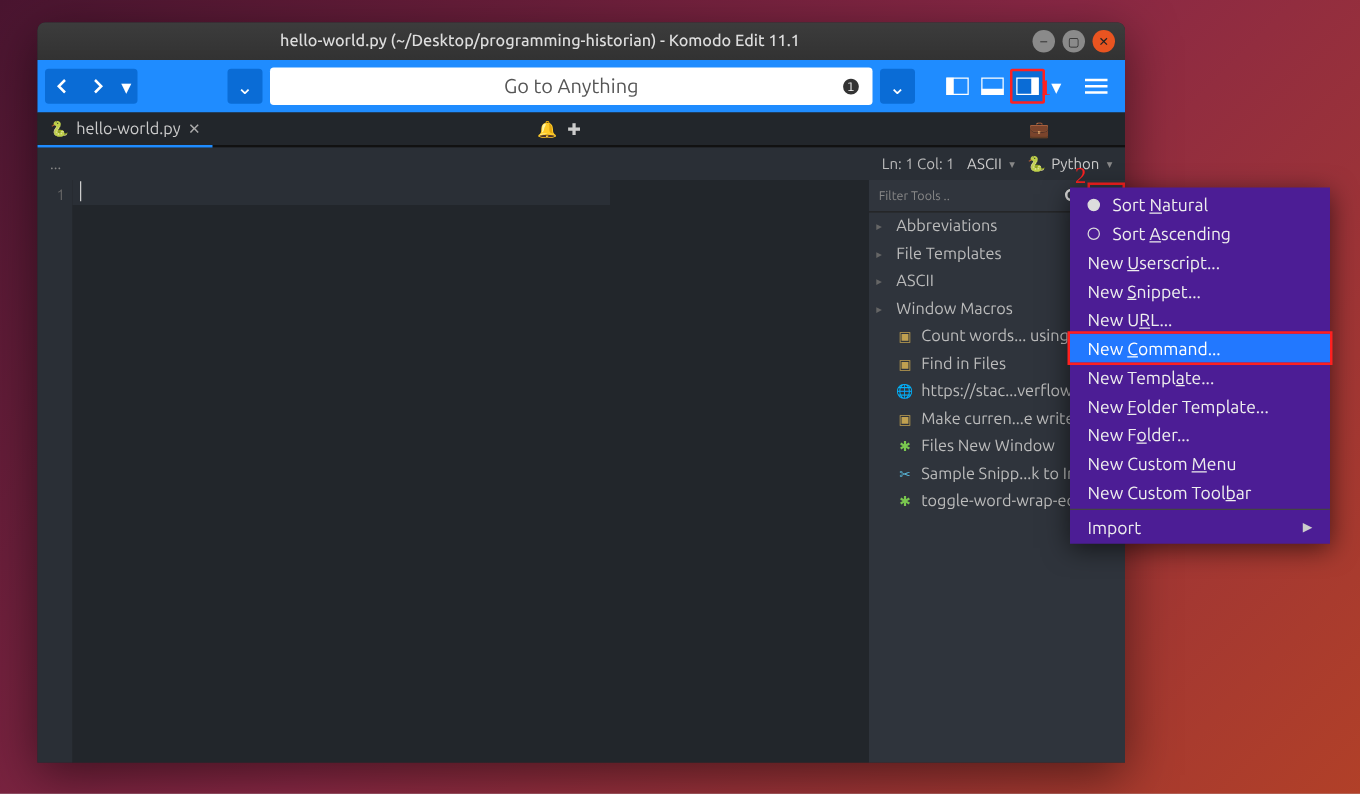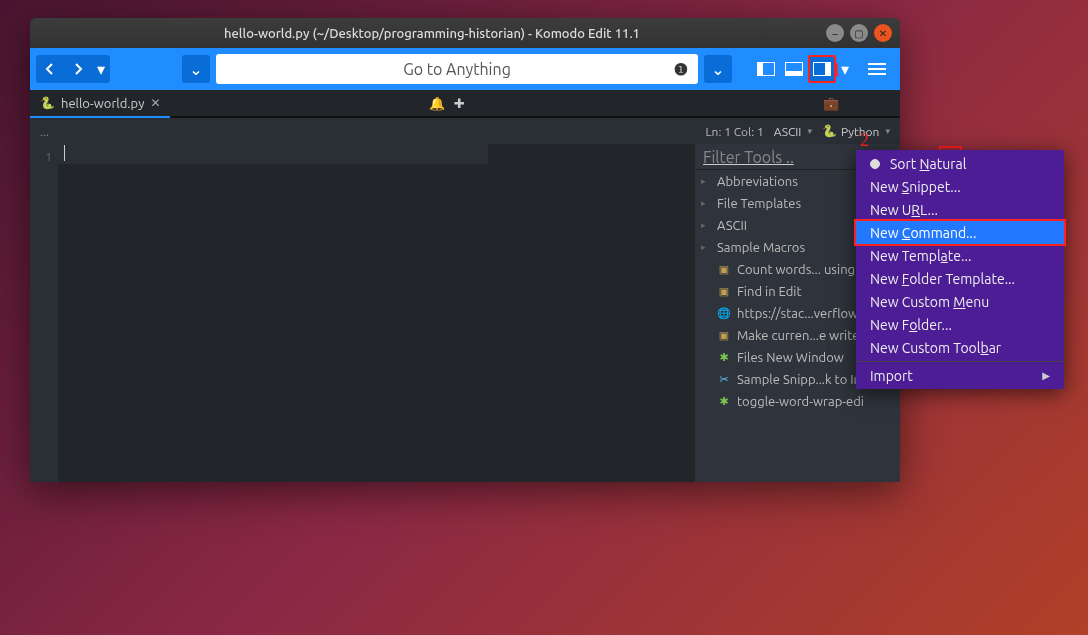--- a/index.html
+++ b/index.html
@@ -1,17 +1,17 @@
 <!DOCTYPE html>
 <html><head>
 <meta charset="utf-8">
 <style>
 * { margin: 0; padding: 0; box-sizing: border-box; font-family: "Ubuntu", "Segoe UI", sans-serif; }
 body { width: 1088px; height: 635px; background: linear-gradient(135deg, #4a1530 0%, #8a2845 50%, #b14028 100%); overflow: hidden; position: relative; }
-.window { position: absolute; left: 30px; top: 18px; width: 870px; height: 464px; background: #22262b; border-radius: 6px 6px 0 0; box-shadow: 0 10px 40px rgba(0,0,0,.5); }
+.window { position: absolute; left: 30px; top: 18px; width: 870px; height: 592px; background: #22262b; border-radius: 6px 6px 0 0; box-shadow: 0 10px 40px rgba(0,0,0,.5); }
 .titlebar { height: 30px; background: linear-gradient(#3c3c3c, #323232); display: flex; align-items: center; padding: 0 8px; border-radius: 6px 6px 0 0; }
 .title-text { flex: 1; text-align: center; color: #ddd; font-size: 13px; font-weight: 500; }
 .win-btns { display: flex; gap: 6px; }
 .win-btn { width: 18px; height: 18px; border-radius: 50%; display:flex;align-items:center;justify-content:center;font-size:10px;color:#222; }
 .toolbar { height: 42px; background: #1f8cff; display: flex; align-items: center; padding: 0 6px; gap: 6px; }
 .nav { display: flex; background: #0a6cd6; border-radius: 3px; overflow: hidden; }
 .nav-btn { width: 28px; height: 28px; display: flex; align-items: center; justify-content: center; color: #fff; cursor: pointer; }
 .drop-caret { width: 18px; }
 .spacer-btn { width: 28px; height: 28px; display:flex;align-items:center;justify-content:center; background: #0a6cd6; border-radius:3px;cursor:pointer;color:#fff; }
 .searchbar { flex: 1; height: 30px; background: #fff; border-radius: 3px; display: flex; align-items: center; padding: 0 10px; color: #555; font-size: 16px; justify-content: center; position:relative; }
@@ -35,21 +35,21 @@
 .status-right{ margin-left:auto;display:flex;align-items:center;gap:10px; }
 .lang-sel { display:flex;align-items:center;gap:4px;cursor:pointer;color:#ccc; }
 .caret-d::after{content:"▾";font-size:9px;margin-left:2px;color:#888;}
 .body-area { display:flex; height:calc(100% - 126px); }
 .gutter { width:28px;background:#2a2f36;color:#666;font-size:12px;text-align:right;padding:6px 6px 0 0; }
 .code { flex:1;background:#22262b;padding:6px 6px;position:relative; }
 .cursor-line{ position:absolute;left:0;top:0;width:430px;height:20px;background:#2a2f36; }
 .text-cursor{ position:absolute;left:6px;top:1px;width:1px;height:16px;background:#ccc; }
 .right-panel { width:205px;background:#2f343c;display:flex;flex-direction:column; }
 .filter-row { height:26px;display:flex;align-items:center;background:#30353d;border-bottom:1px solid #222; }
-.filter-inp { flex:1;background:transparent;border:none;outline:none;color:#ccc;font-size:16px;padding:0 8px;text-decoration:underline; }
+.filter-inp { flex:1;background:transparent;border:none;outline:none;color:#ccc;font-size:10px;padding:0 8px; }
 .filter-inp::placeholder{color:#888;}
 .filter-search-ico { width:24px;display:flex;align-items:center;justify-content:center;color:#ddd;cursor:pointer; }
 .gear-btn { width:30px;height:22px;display:flex;align-items:center;justify-content:center;color:#ddd;cursor:pointer; }
 .tool-list { flex:1;overflow:hidden;color:#bbb;font-size:13px; }
 .tool-item{ height:22px;display:flex;align-items:center;gap:6px;padding:0 6px;cursor:pointer;white-space:nowrap;overflow:hidden;text-overflow:ellipsis; }
 .tool-chev{color:#666;font-size:9px;width:10px;}
 .ico-sm{width:14px;text-align:center;font-size:11px;}
 .context-menu { position:absolute; left:856px; top:150px; width:208px; background:#4c1d95; box-shadow:0 4px 20px rgba(0,0,0,.6); color:#eee; font-size:14px; z-index:10; padding:2px 0; }
 .cm-item { height:23px;display:flex;align-items:center;padding:0 14px;cursor:pointer;gap:10px; white-space:nowrap; }
 .cm-item.highlight { background:#2278ff; color:#fff; }
@@ -184,31 +184,31 @@
           <div class="tool-item">
             <span class="tool-chev">▸</span>
             <span>File Templates</span>
           </div>
           <div class="tool-item">
             <span class="tool-chev">▸</span>
             <span>ASCII</span>
           </div>
           <div class="tool-item">
             <span class="tool-chev">▸</span>
-            <span>Sample Macros</span>
+            <span>Window Macros</span>
           </div>
           <div class="tool-item">
             <span class="tool-chev"></span>
             <span class="ico-sm" style="color:#c0a050">▣</span>
             <span>Count words... using</span>
           </div>
           <div class="tool-item">
             <span class="tool-chev"></span>
             <span class="ico-sm" style="color:#c0a050">▣</span>
-            <span>Find in Edit</span>
+            <span>Find in Files</span>
           </div>
           <div class="tool-item">
             <span class="tool-chev"></span>
             <span class="ico-sm" style="color:#4aa3df">🌐</span>
             <span>https://stac...verflow.</span>
           </div>
           <div class="tool-item">
             <span class="tool-chev"></span>
             <span class="ico-sm" style="color:#c0a050">▣</span>
             <span>Make curren...e write</span>
@@ -232,39 +232,46 @@
     </div>
   </div>
 </div>
 
 <div class="context-menu" id="ctx-menu">
     <div class="cm-item">
       <span class="cm-radio checked"></span>
       <span>Sort <span class="underline">N</span>atural</span>
     </div>
     <div class="cm-item">
+      <span class="cm-radio"></span>
+      <span>Sort <span class="underline">A</span>scending</span>
+    </div>
+    <div class="cm-item">
+      <span>New <span class="underline">U</span>serscript...</span>
+    </div>
+    <div class="cm-item">
       <span>New <span class="underline">S</span>nippet...</span>
     </div>
     <div class="cm-item">
       <span>New U<span class="underline">R</span>L...</span>
     </div>
     <div class="cm-item highlight highlight-box">
       <span>New <span class="underline">C</span>ommand...</span>
     </div>
     <div class="cm-item">
       <span>New Templ<span class="underline">a</span>te...</span>
     </div>
     <div class="cm-item">
       <span>New <span class="underline">F</span>older Template...</span>
     </div>
     <div class="cm-item">
+      <span>New F<span class="underline">o</span>lder...</span>
+    </div>
+    <div class="cm-item">
       <span>New Custom <span class="underline">M</span>enu</span>
-    </div>
-    <div class="cm-item">
-      <span>New F<span class="underline">o</span>lder...</span>
     </div>
     <div class="cm-item">
       <span>New Custom Tool<span class="underline">b</span>ar</span>
     </div>
     <div class="cm-sep"></div>
     <div class="cm-item">
       <span>Import</span>
       <span class="cm-arrow">▶</span>
     </div>
   </div>

